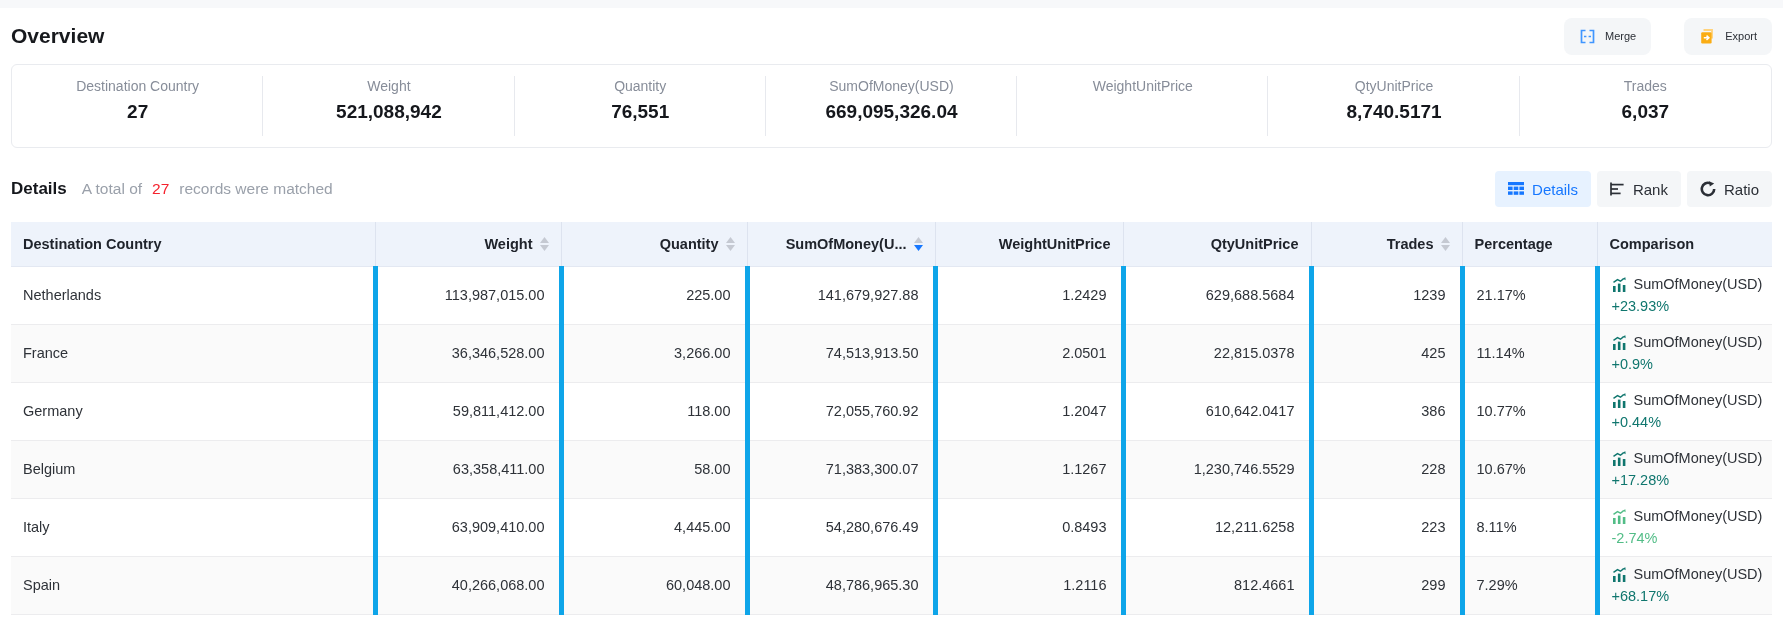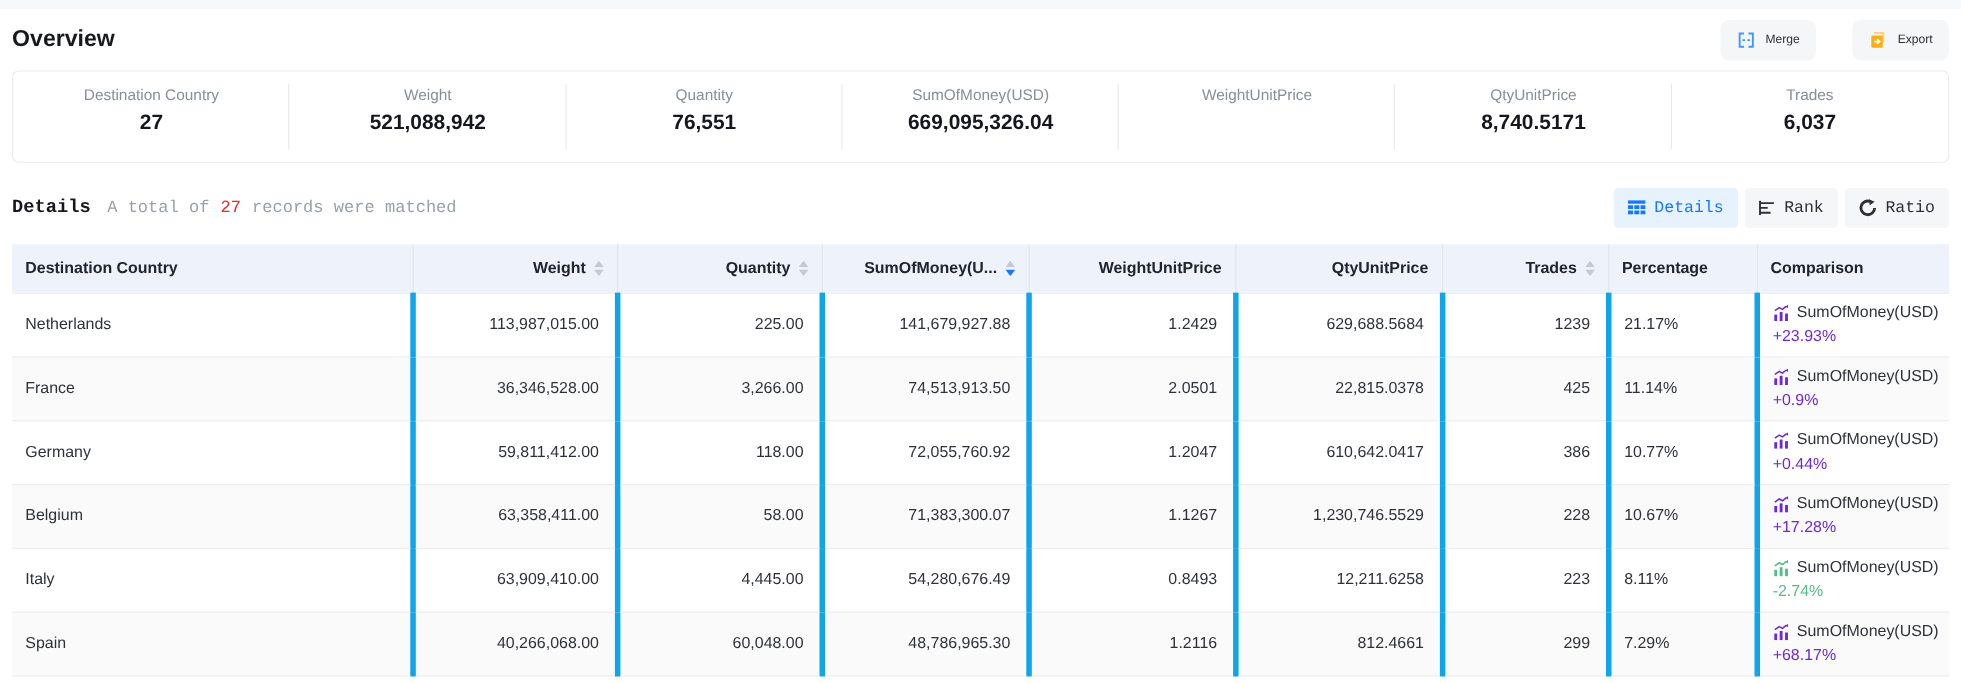--- a/index.html
+++ b/index.html
@@ -30,21 +30,21 @@
     border:1px solid #e9ebef; border-radius:6px; background:#fff;
   }
   .stat { flex:1; text-align:center; padding-top:13px; position:relative; }
   .stat:not(:last-child)::after {
     content:""; position:absolute; right:0; top:11px; bottom:11px; width:1px; background:#e7e9ee;
   }
   .stat-label { font-size:14px; color:#878d99; }
   .stat-value { font-size:19px; font-weight:bold; color:#15171c; margin-top:7px; }
 
   
-  .details-bar { display:flex; justify-content:space-between; align-items:center; margin-top:23px;font-family:Liberation Mono, monospace; }
+  .details-bar { display:flex; justify-content:space-between; align-items:center; margin-top:23px; }
   .details-left { display:flex; align-items:baseline; }
   .details-heading { font-size:17px; font-weight:bold; color:#15171c; }
   .details-summary { font-size:15.5px; color:#9aa0aa; margin-left:15px; }
   .matched-count { color:#f5222d; margin:0 10px; }
   .tabs { display:flex; gap:6px; }
   .tab {
     display:flex; align-items:center; gap:8px; height:36px; padding:0 13px;
     background:#f4f6f8; border:none; border-radius:4px;
     font-family:inherit; font-size:15px; color:#2b2f36; cursor:pointer;
   }
@@ -75,21 +75,21 @@
     background:#fff;
   }
   tbody td:last-child { border-right:none; }
   tbody tr.alt td { background:#fafafa; }
   td.cell-num { text-align:right; padding-right:14px; }
 
   .comp-line1 { display:flex; align-items:center; gap:7px; }
   .comp-icon { display:inline-flex; }
   .comp-metric { color:#2e3238; }
   .comp-change { margin-top:6px; }
-  td.comp-cell.up .comp-icon,  td.comp-cell.up .comp-change  { color:#6d28d9; }
+  td.comp-cell.up .comp-icon,  td.comp-cell.up .comp-change  { color:#0f766e; }
   td.comp-cell.down .comp-icon, td.comp-cell.down .comp-change { color:#52bd87; }
 </style>
 </head>
 <body>
 
 <div class="top-strip"></div>
 <div class="page">
 
   <div class="topbar">
     <div class="page-title">Overview</div>

